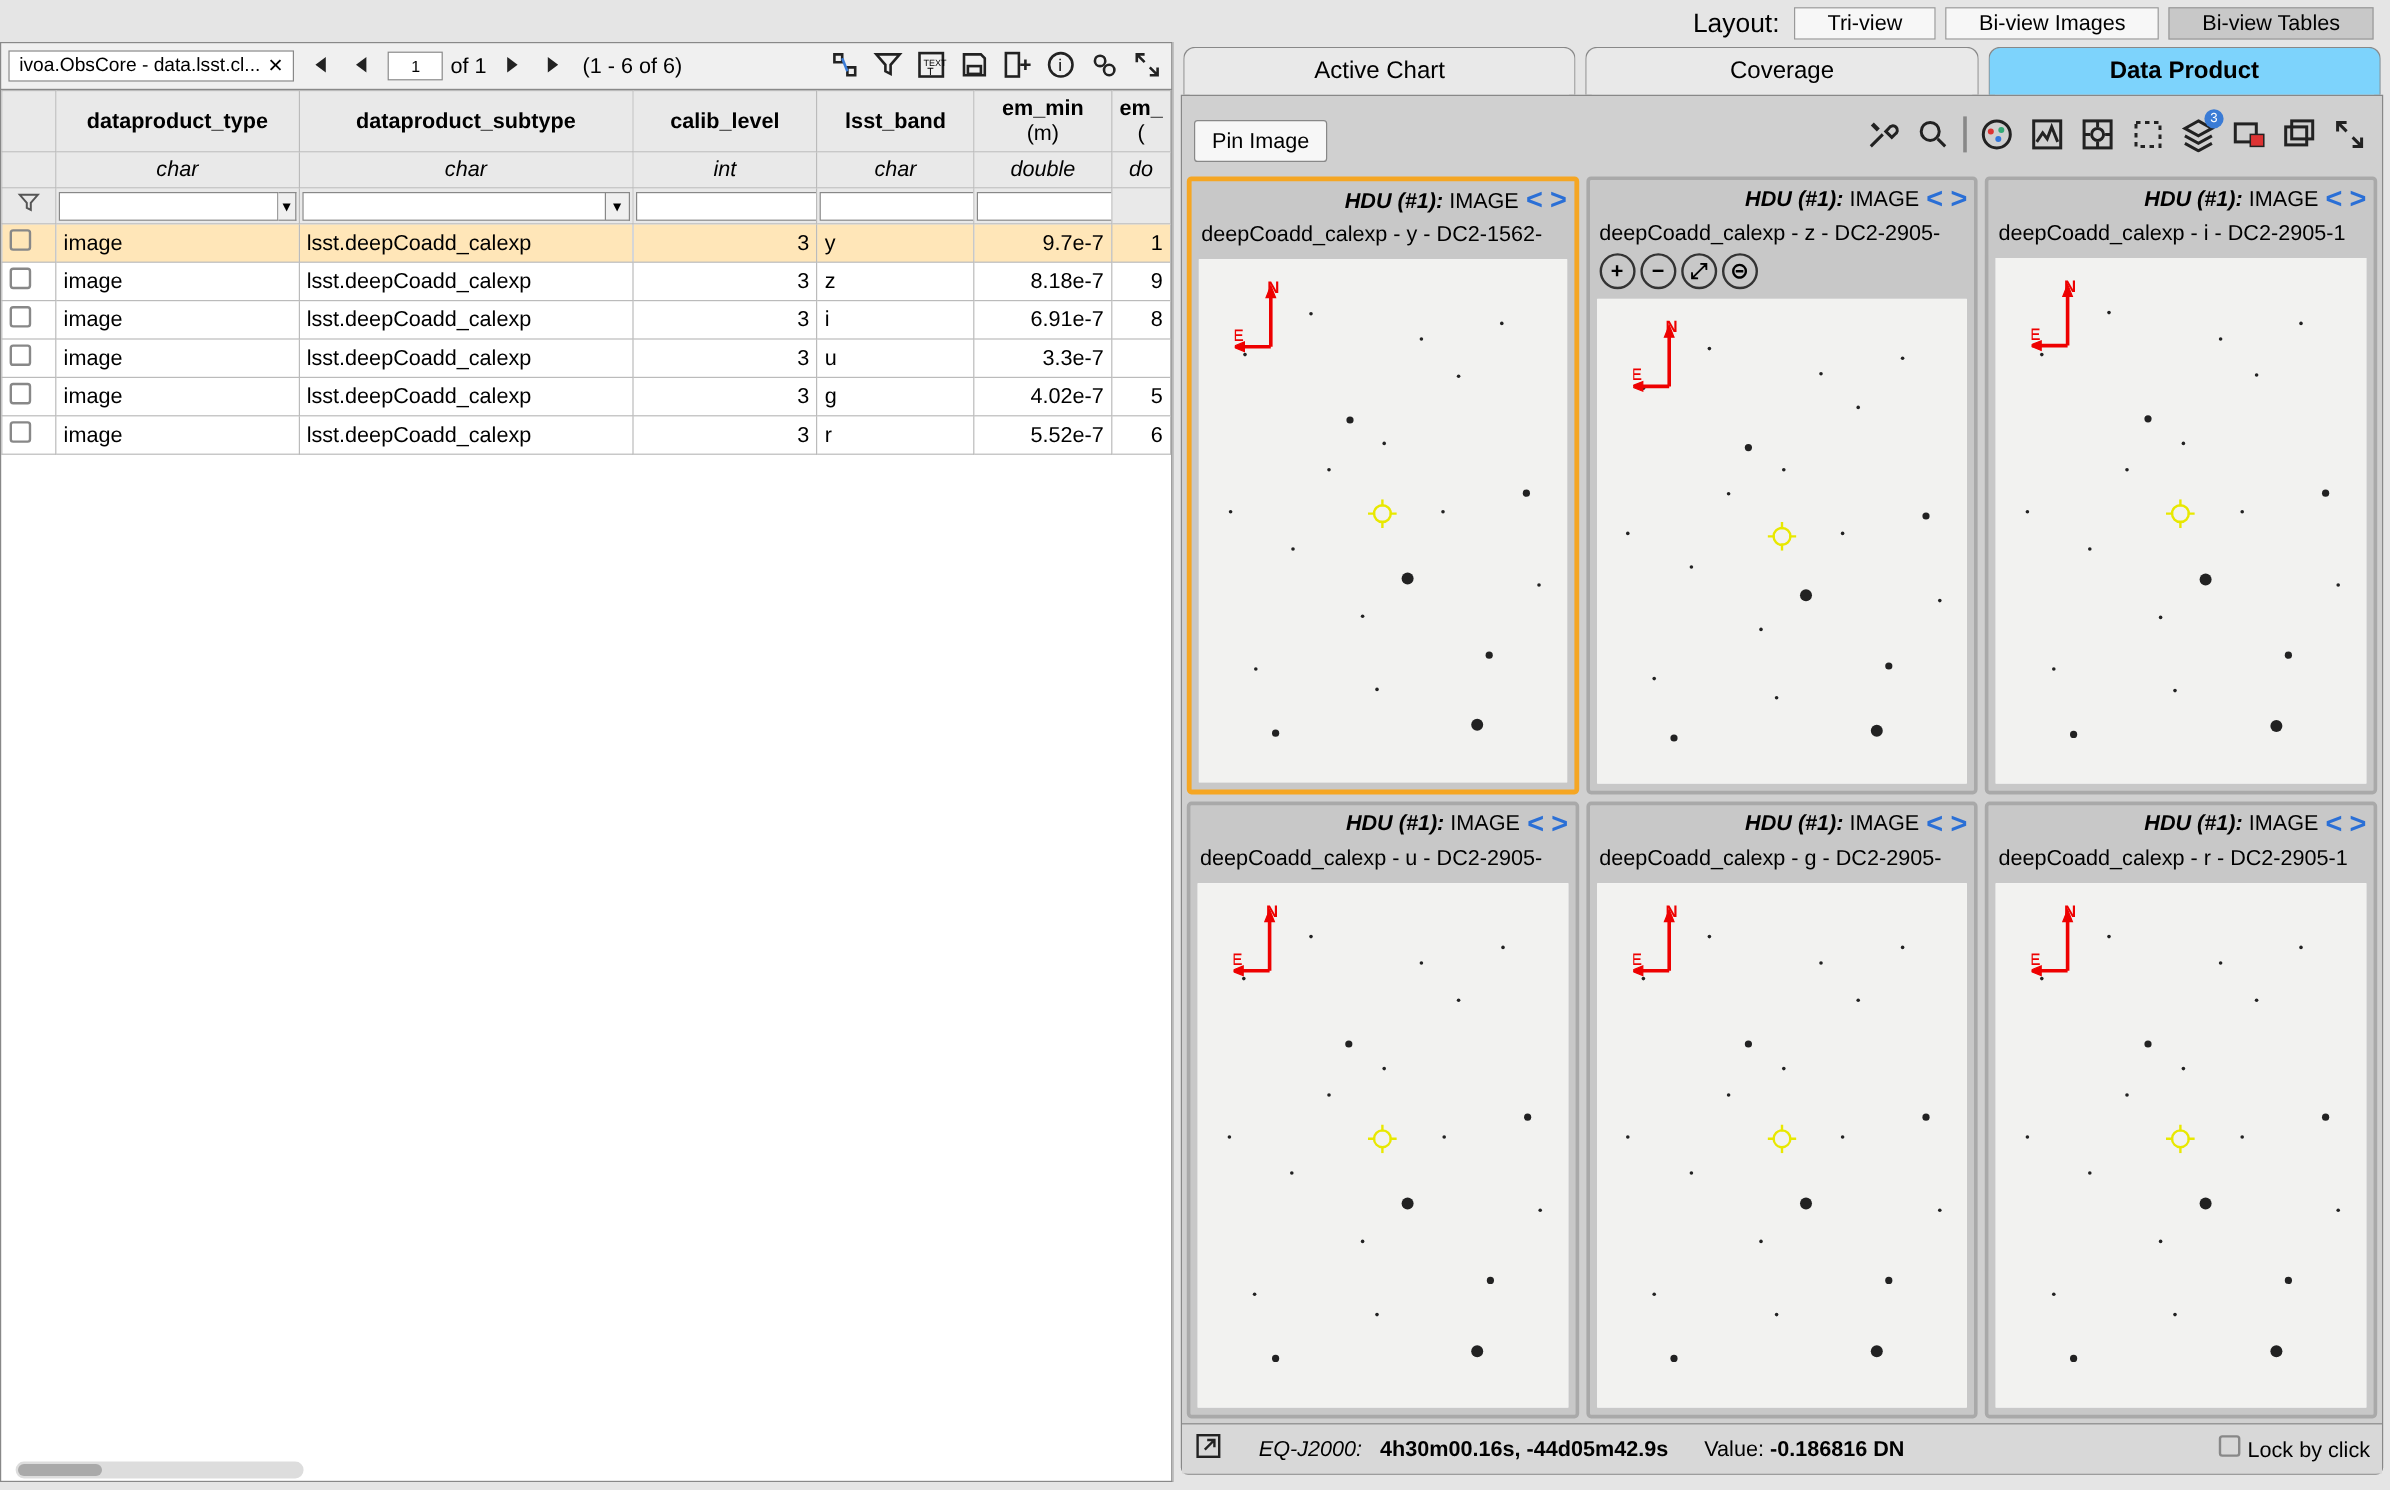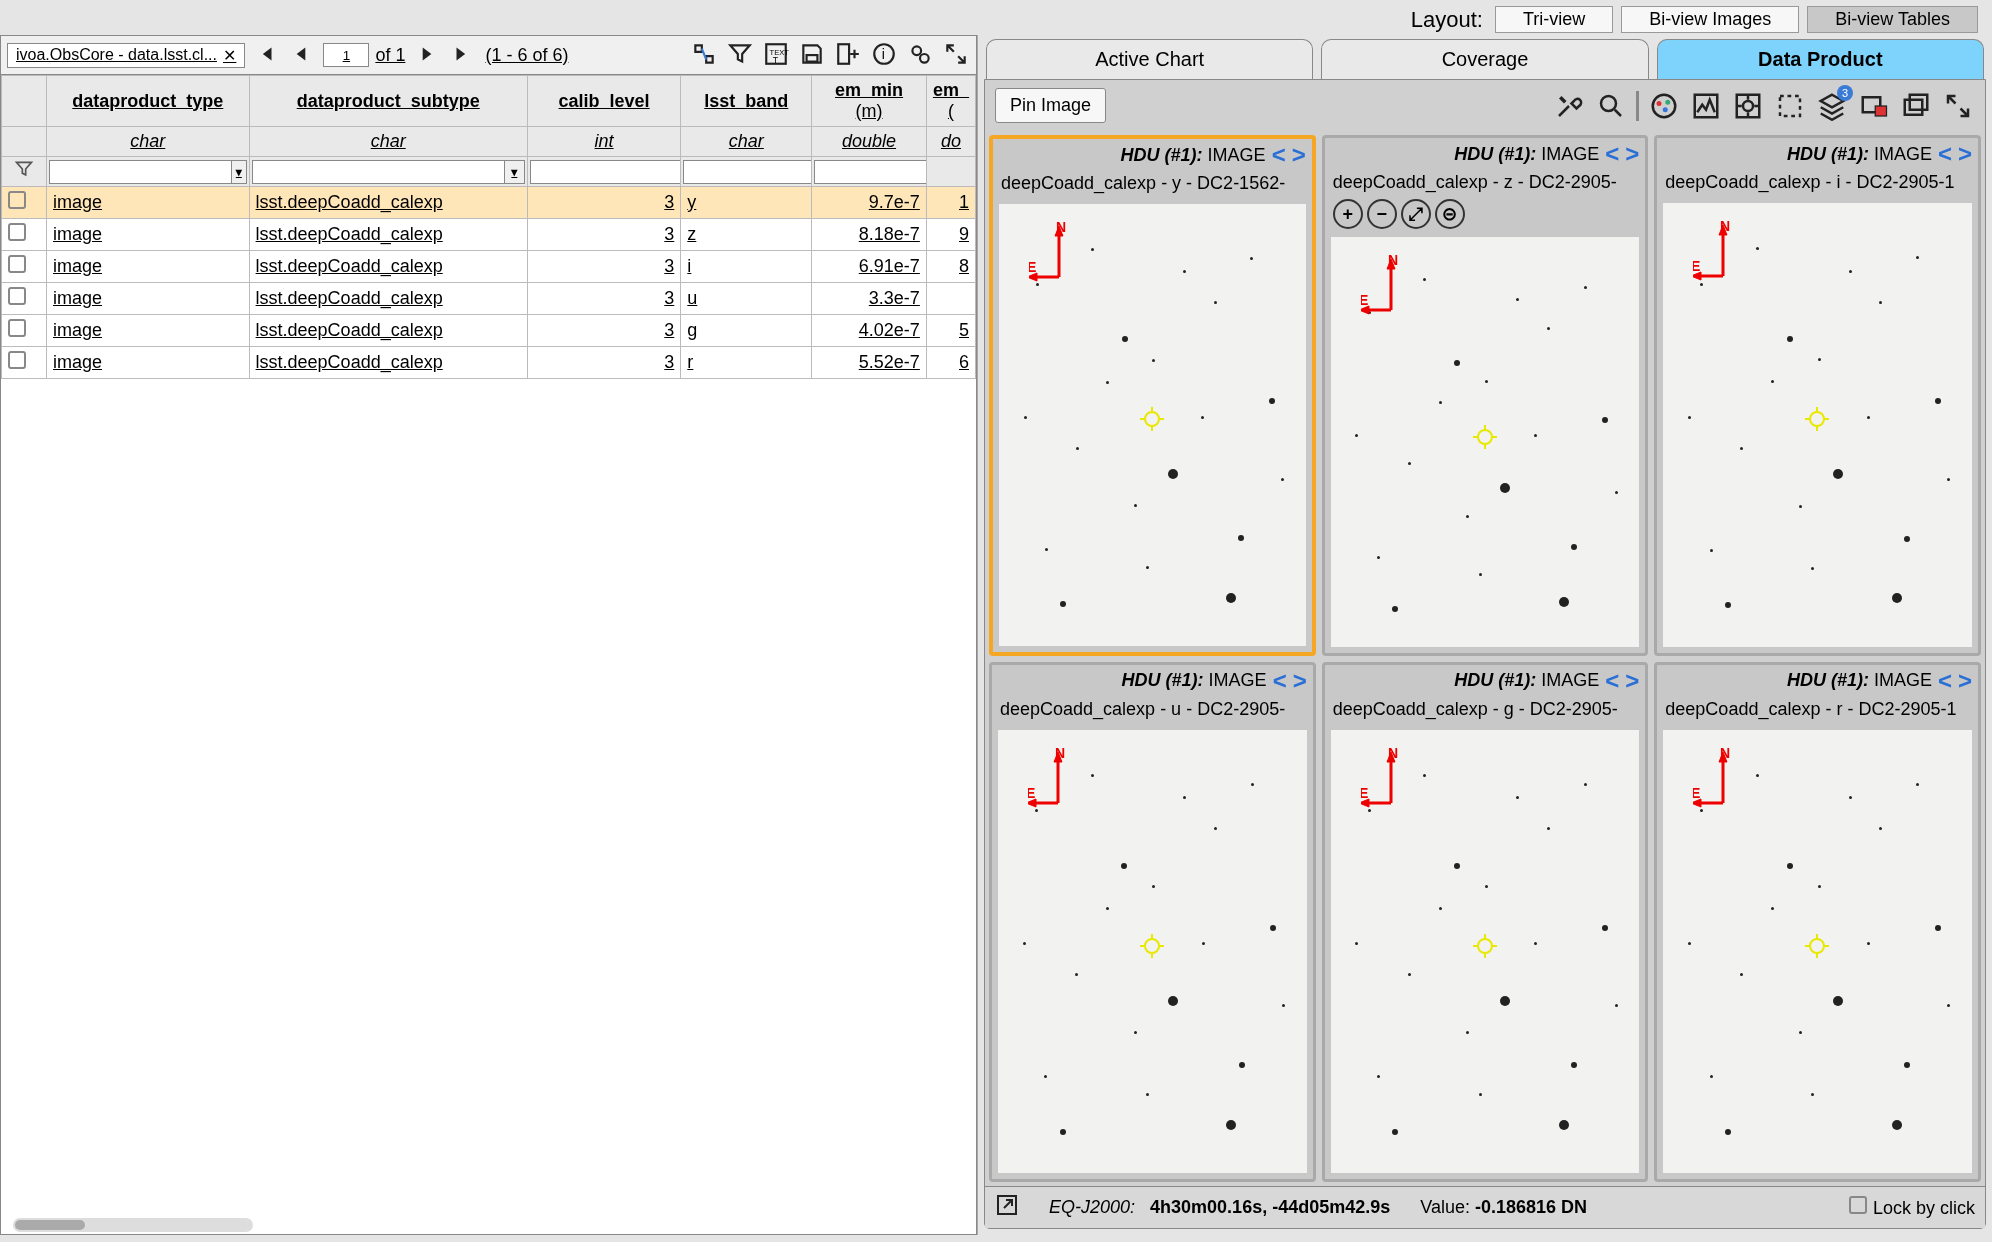--- a/index.html
+++ b/index.html
@@ -4,21 +4,21 @@
 <style>
 * { box-sizing: border-box; margin: 0; padding: 0; font-family: Arial, Helvetica, sans-serif; }
 body { background: #e5e5e5; width: 1992px; height: 1242px; overflow: hidden; font-size: 18px; }
 
 .top-layout-bar { display: flex; justify-content: flex-end; align-items: center; padding: 6px 14px 2px 0; gap: 8px; }
 .top-layout-bar .lbl { font-size: 22px; margin-right: 4px; }
 .layout-btn { background: #f7f7f7; border: 1px solid #999; padding: 2px 27px; font-size: 18px; cursor: pointer; }
 .layout-btn.active { background: #c8c8c8; }
 
 .main { display: flex; height: 1200px; }
-.left { width: 978px; display: flex; flex-direction: column; border-right: 1px solid #aaa; text-decoration: underline; }
+.left { width: 978px; display: flex; flex-direction: column; border-right: 1px solid #aaa; }
 .right { flex: 1; display: flex; flex-direction: column; }
 
 .table-tabbar { display: flex; align-items: center; border: 1px solid #888; background: #f0f0f0; height: 40px; padding: 0 6px; gap: 6px; }
 .tabchip { background: #fff; border: 1px solid #888; padding: 2px 8px; font-size: 16px; display: flex; align-items: center; gap: 6px; }
 .tabchip .closex { font-size: 16px; cursor: pointer; }
 
 .toolbar-icons { display: flex; align-items: center; gap: 8px; }
 .ticon { width: 28px; height: 28px; display: inline-flex; justify-content: center; cursor: pointer; }
 .ticon svg { width: 26px; height: 26px; }
 .pagebox { display: flex; align-items: center; gap: 6px; font-size: 18px; }
@@ -41,21 +41,21 @@
 
 .hscroll { height: 14px; background: #ddd; position: absolute; bottom: 2px; left: 12px; width: 240px; border-radius: 7px; }
 .hscroll .thumb { height: 10px; margin: 2px; width: 70px; background: #aaa; border-radius: 5px; }
 
 .right-tabs { display: flex; gap: 8px; padding: 4px 8px 0 8px; }
 .rtab { flex: 1; background: #e9e9e9; border: 1px solid #888; border-bottom: none; border-radius: 10px 10px 0 0; text-align: center; padding: 8px 0; font-size: 20px; cursor: pointer; }
 .rtab.active { font-weight: bold; background: #7dd3fc; }
 
 .right-body { flex: 1; border: 1px solid #888; margin: 0 6px 6px 6px; background: #d0d0d0; display: flex; flex-direction: column; border-radius: 0 0 6px 6px; }
 .right-toolbar { display: flex; align-items: center; justify-content: space-between; padding: 8px 10px; }
-.pinbtn { background: #f7f7f7; border: 1px solid #888; padding: 6px 14px; font-size: 18px; cursor: pointer; border-radius: 3px; }
+.pinbtn { background: #f7f7f7; border: 1px solid #888; padding: 6px 14px; font-size: 18px; cursor: pointer; border-radius: 3px; margin-top: 12px; }
 .rtb-icons { display: flex; align-items: center; gap: 8px; }
 .rtb-icons .ricon { width: 34px; height: 34px; display: inline-flex; align-items: center; justify-content: center; cursor: pointer; }
 .badge { position: relative; }
 .badge .n { position: absolute; top: -4px; right: -4px; background: #3a7bd5; color: #fff; font-size: 11px; width: 16px; height: 16px; border-radius: 8px; text-align: center; line-height: 16px; }
 
 .tile-grid { flex: 1; display: grid; grid-template-columns: repeat(3, 1fr); grid-template-rows: repeat(2, 1fr); gap: 6px; padding: 4px; overflow: hidden; }
 .tile { border: 3px solid #a9a9a9; background: #c8c8c8; display: flex; flex-direction: column; border-radius: 4px; overflow: hidden; }
 .tile.sel { border-color: #f5a623; border-width: 4px; }
 .tile-hdr { display: flex; justify-content: flex-end; align-items: center; padding: 4px 6px; gap: 6px; font-size: 18px; }
 .tile-hdr .hlabel { font-weight: bold; font-style: italic; }

